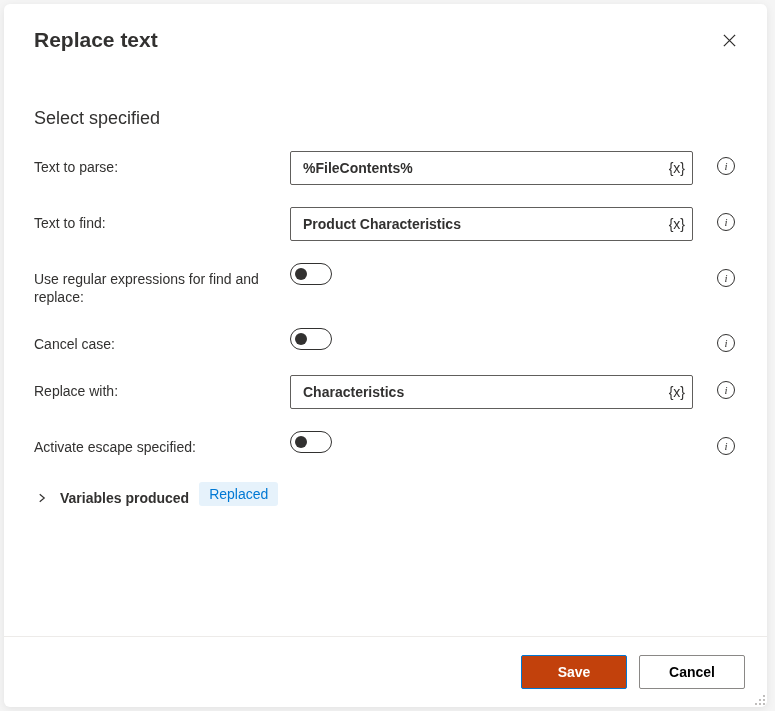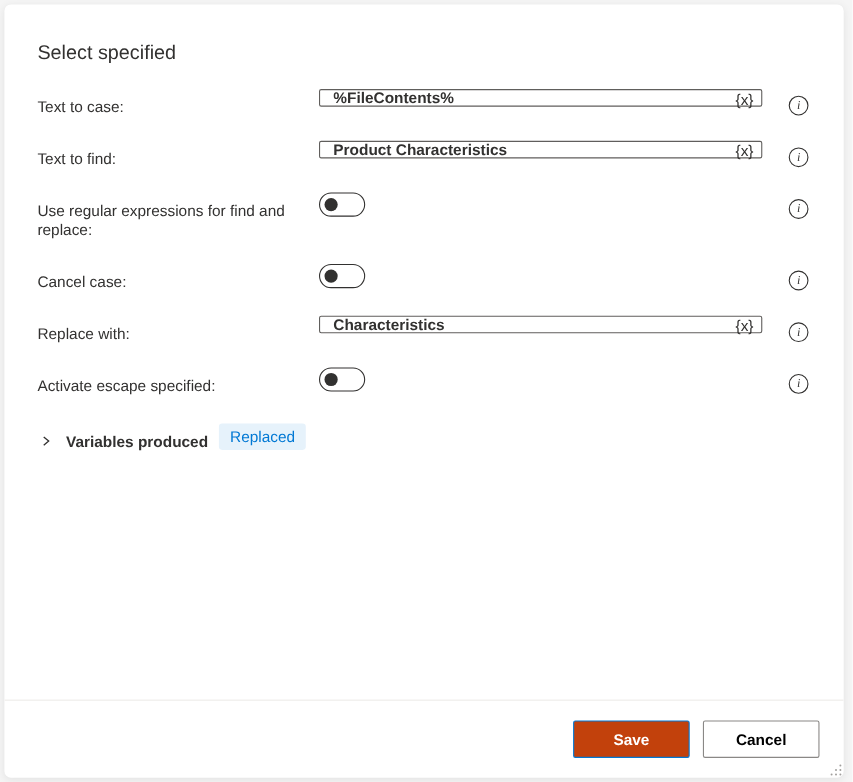--- a/index.html
+++ b/index.html
@@ -78,21 +78,21 @@
       flex: 1;
       display: flex;
       align-items: center;
     }
     .text-input-wrapper {
       flex: 1;
       position: relative;
     }
     .text-input {
       width: 100%;
-      height: 16px;
+      height: 34px;
       border: 1px solid #605e5c;
       border-radius: 2px;
       padding: 0 32px 0 12px;
       font-size: 14px;
       font-family: inherit;
       font-weight: 600;
       color: #323130;
       outline: none;
     }
     .var-token {
@@ -189,27 +189,35 @@
       right: 1px; bottom: 1px;
       width: 14px; height: 14px;
     }
     .resize svg { width: 14px; height: 14px; }
   </style>
 </head>
 <body>
 
 <div class="dialog">
 
+  <div class="header">
+    <div class="title">Replace text</div>
+    <button class="close-btn">
+      <svg viewBox="0 0 16 16">
+          <path d="M2 2 L14 14 M14 2 L2 14" stroke="#323130" stroke-width="1.4" fill="none"></path>
+        </svg>
+    </button>
+  </div>
 
 
   <div class="body">
     <div class="section-heading">Select specified</div>
 
     <div class="param-row">
-      <div class="param-label">Text to case:</div>
+      <div class="param-label">Text to parse:</div>
       <div class="control-col">
         <div class="text-input-wrapper">
           <input class="text-input" value="%FileContents%" style="">
           <span class="var-token">{x}</span>
         </div>
       </div>
       <div class="info-col">
           <span class="info-icon">i</span>
         </div>
     </div>

